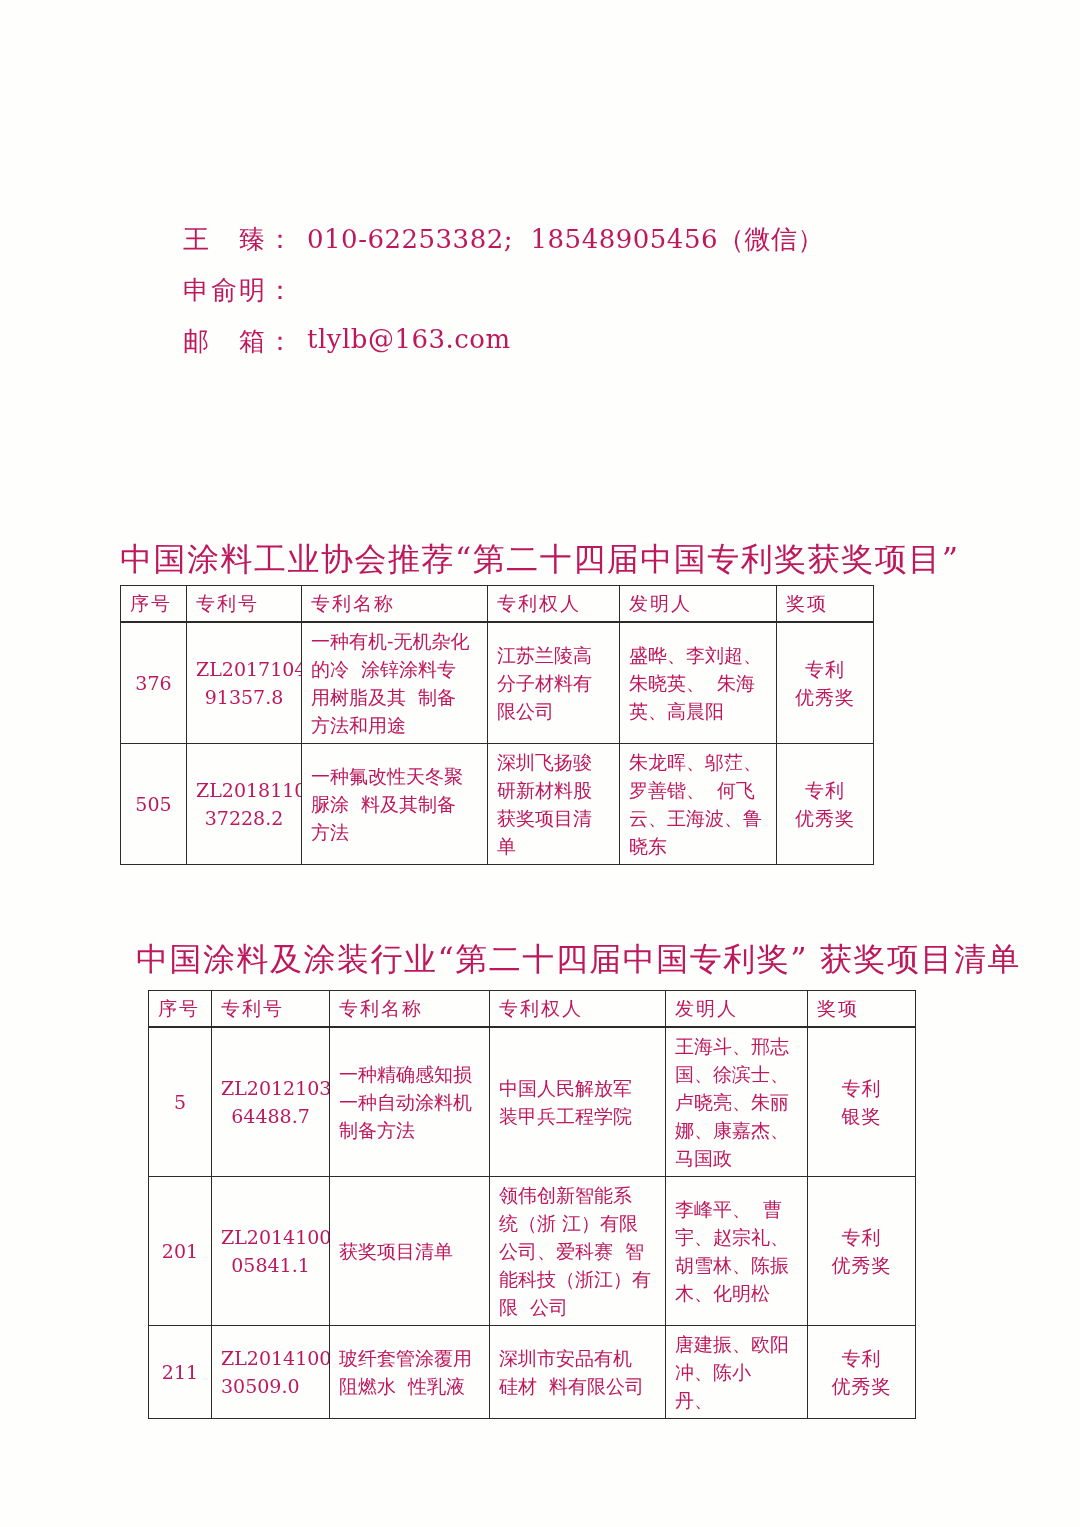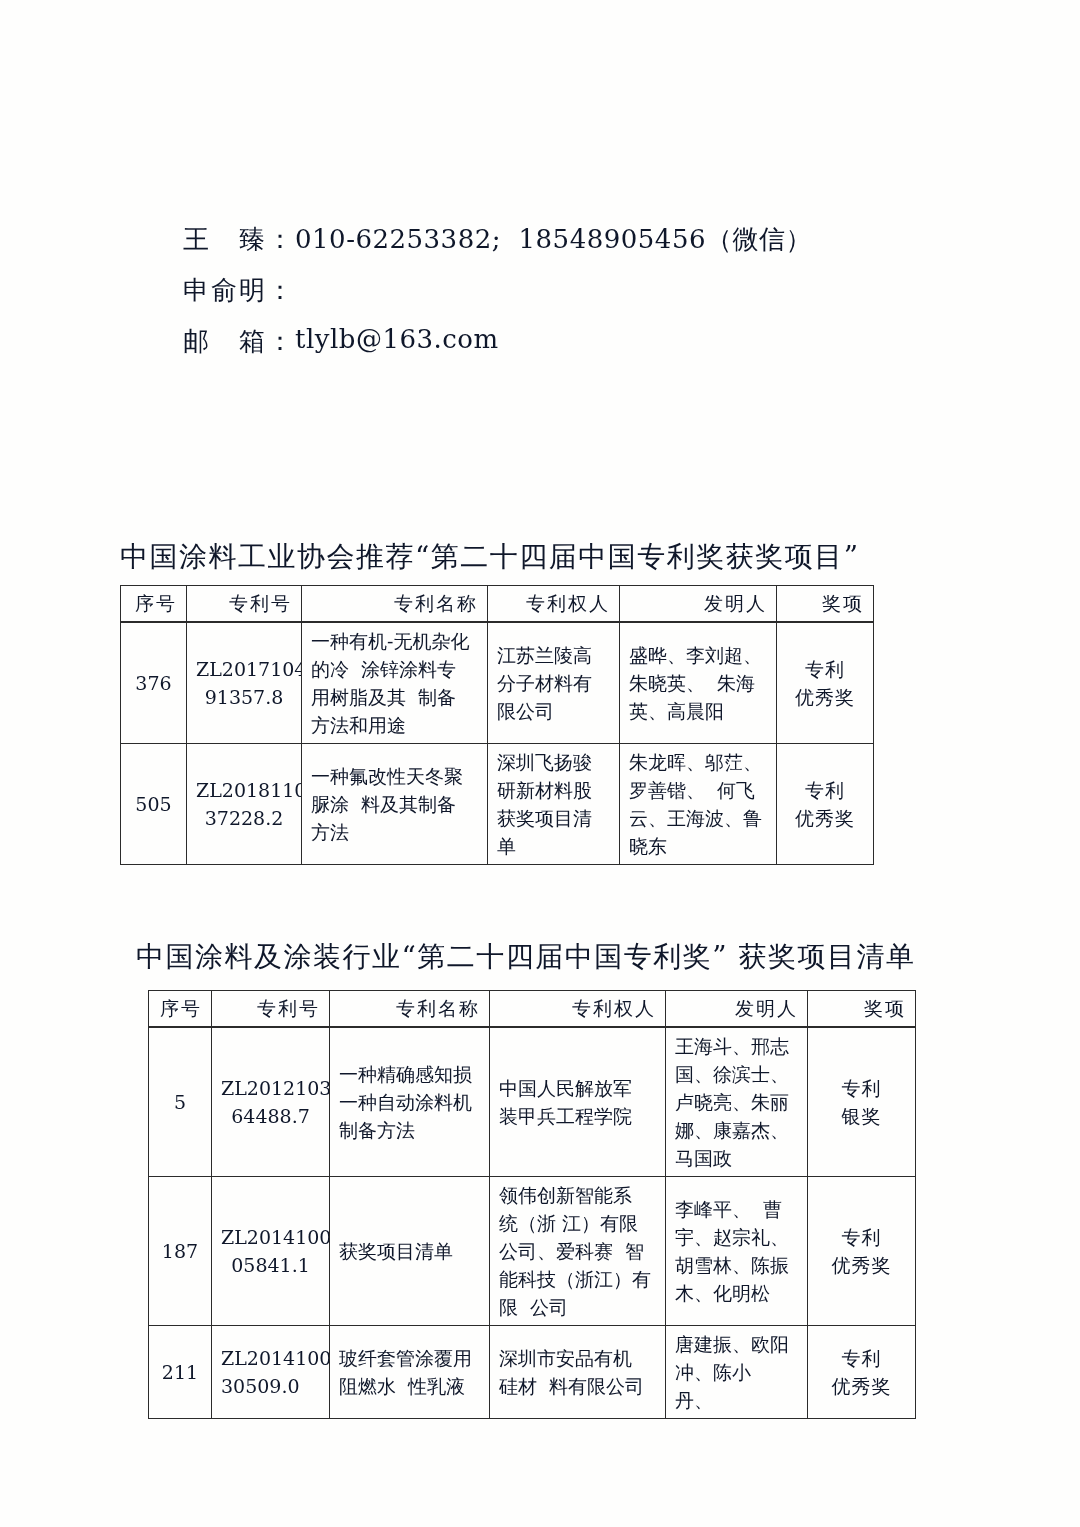--- a/index.html
+++ b/index.html
@@ -2,32 +2,32 @@
 <html><head>
 <meta charset="utf-8">
 <style>
   html,body{margin:0;padding:0;background:#9a9a9a;}
   .page{
     position:relative;
     width:1080px;height:1527px;
     margin:0 auto;
     background:#fefefd;
     font-family:"DejaVu Serif","Liberation Serif",serif;
-    color:#0f172a;
+    color:#be185d;
     overflow:hidden;
   }
   
   .contact{position:absolute;left:183px;top:222px;}
   .contact-line{display:flex;align-items:flex-start;height:51px;font-size:26px;}
   .c-label{letter-spacing:2px;white-space:pre-wrap;}
-  .c-value{white-space:pre-wrap;letter-spacing:0.5px;text-align:right;}
+  .c-value{margin-left:12px;white-space:pre-wrap;letter-spacing:0.5px;text-align:right;}
   
   .tbl-title{
     position:absolute;
-    font-size:28px;
+    font-size:32px;
     letter-spacing:1.5px;
     text-align:left;
     white-space:nowrap;
   }
   .t1{left:120px;width:753px;top:538px;}
   .t2{left:136px;width:767px;top:938px;}
   
   table.tbl{
     position:absolute;
     border-collapse:collapse;
@@ -39,21 +39,21 @@
   .tbl th,.tbl td{
     border:1.6px solid #2b2b2b;
     font-weight:normal;
     font-size:19px;
     vertical-align:middle;
     padding:4px 9px;
     overflow:hidden;
   }
   .tbl thead th{
     height:27px;
-    text-align:right;
+    text-align:left;
     letter-spacing:2px;
     border-bottom-width:2.5px;
   }
   .tbl td{line-height:28px;}
   td.center{text-align:center;white-space:pre-line;}
   td.left{text-align:left;white-space:pre-wrap;}
   .tbl1 tr.r1{height:113px;}
   .tbl1 tr.r2{height:112px;}
   .tbl2 tr.r1{height:137px;}
   .tbl2 tr.r2{height:138px;}
@@ -171,21 +171,21 @@
 装甲兵工程学院</td>
         <td class="left">王海斗、邢志
 国、徐滨士、
 卢晓亮、朱丽
 娜、康嘉杰、
 马国政</td>
         <td class="center award">专利
 银奖</td>
       </tr>
       <tr class="r2">
-        <td class="center">187</td>
+        <td class="center">201</td>
         <td class="center">ZL2014100
 05841.1</td>
         <td class="left">获奖项目清单</td>
         <td class="left">领伟创新智能系
 统（浙 江）有限
 公司、爱科赛  智
 能科技（浙江）有
 限  公司</td>
         <td class="left">李峰平、  曹
 宇、赵宗礼、

